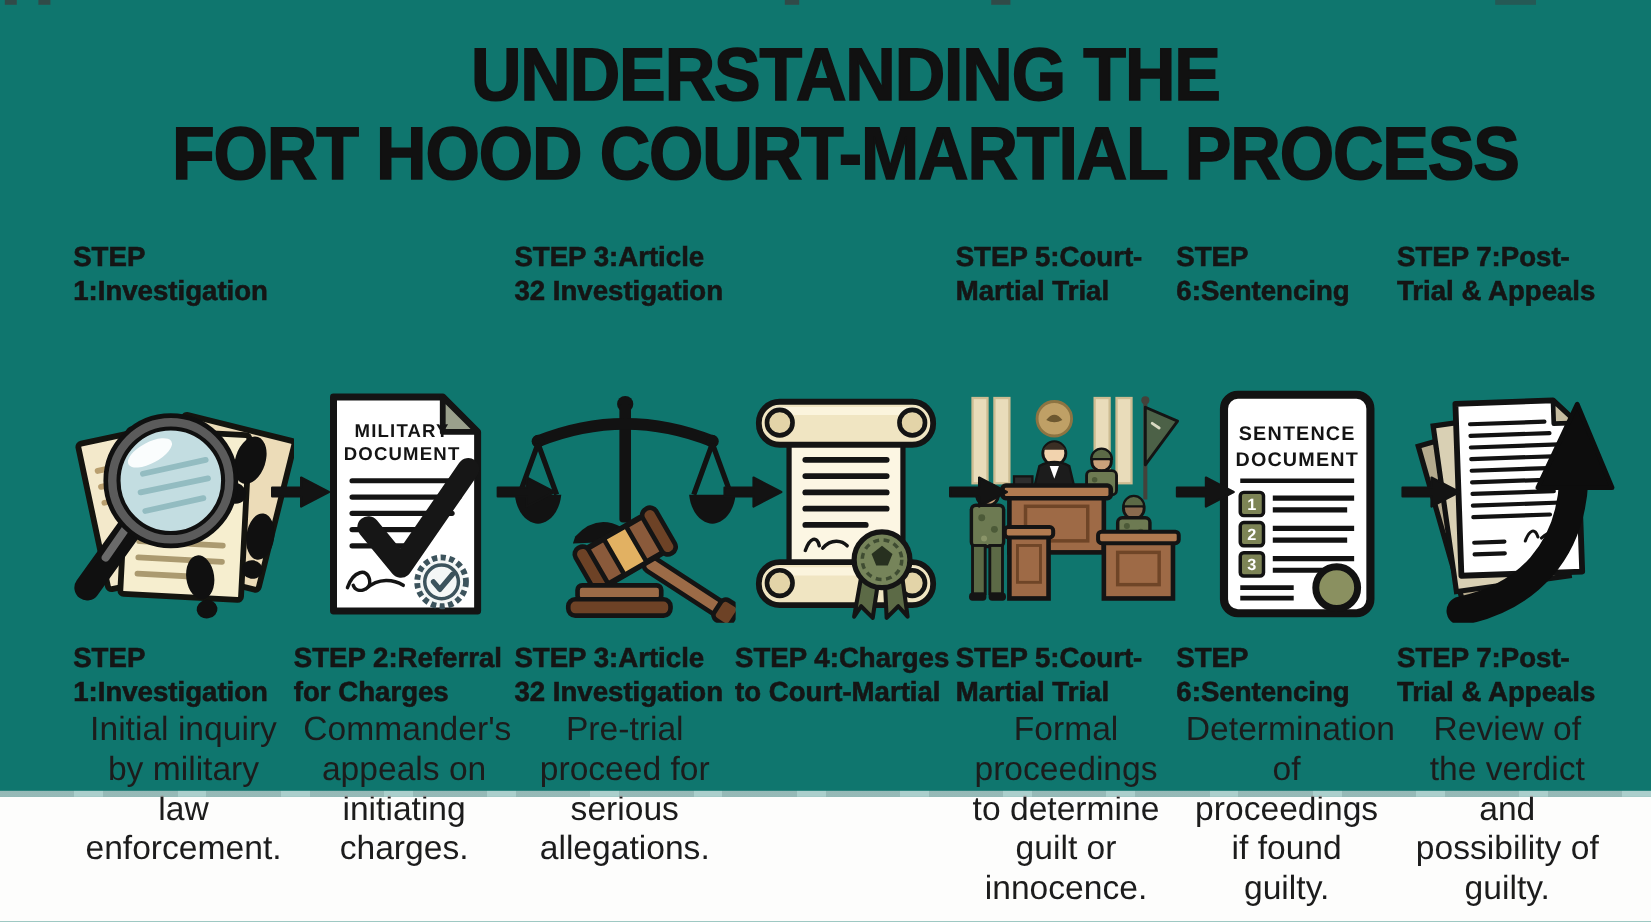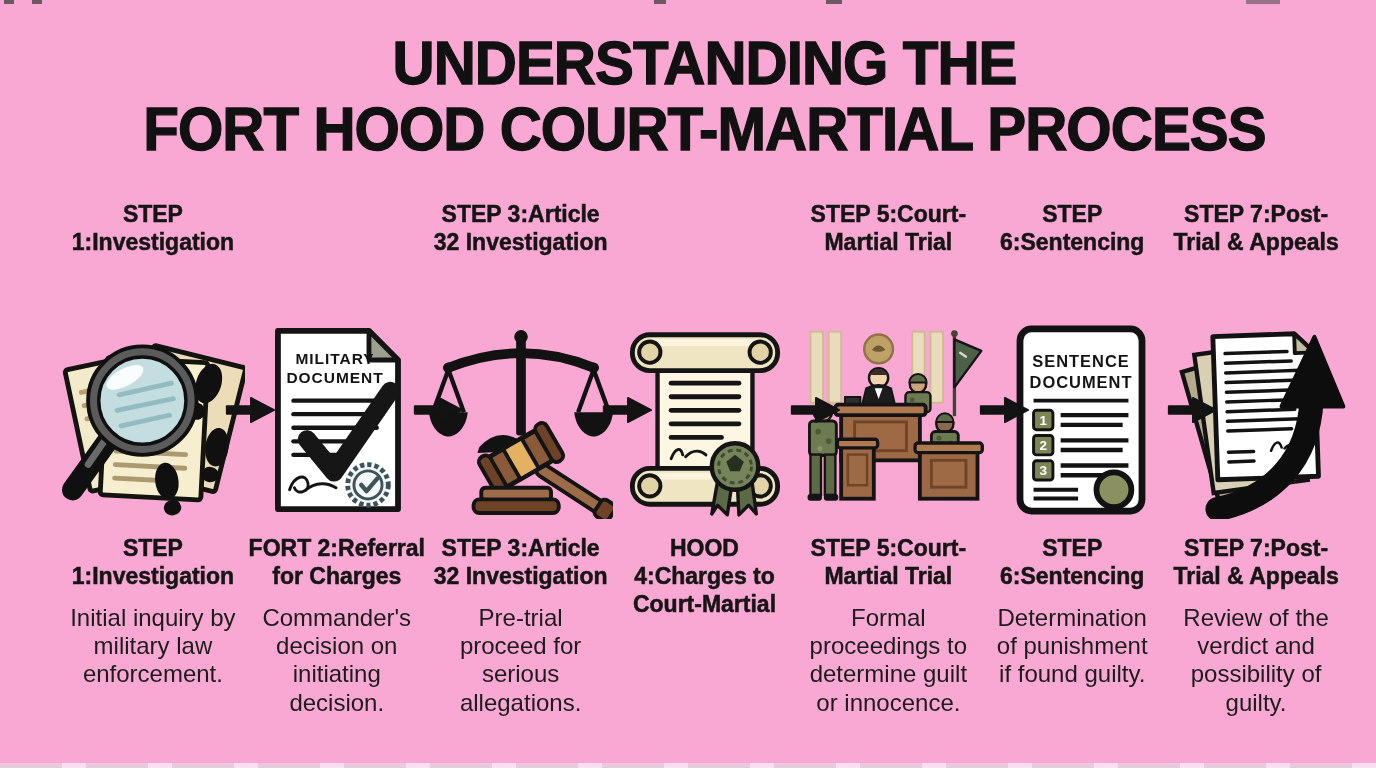--- a/index.html
+++ b/index.html
@@ -1,53 +1,53 @@
 <!DOCTYPE html>
 <html><head>
 <meta charset="utf-8">
 <style>
   * { margin:0; padding:0; box-sizing:border-box; }
   html,body { width:1376px; height:768px; overflow:hidden; }
   body { font-family:"Liberation Sans", sans-serif; background:#fdfdfc; color:#191919; position:relative; }
-  .canvas { position:relative; width:1376px; height:768px; background:#f9a8d4;padding-left:33px; }
+  .canvas { position:relative; width:1376px; height:664px; background:#0f766e;padding-left:33px; }
 
   
   .edge-dash { position:absolute; top:0; height:4px; background:#3c3c3c; opacity:.75; }
   .edge-bottom { position:absolute; bottom:0; left:0; width:1376px; height:5px;
     background:repeating-linear-gradient(90deg,#dedede 0 62px, #ffffff 62px 86px); opacity:.65; }
 
   
   .title-block { padding-top:30px; text-align:center; }
   .title-line { font-size:62px; font-weight:700; line-height:1.06; color:#111;
     letter-spacing:-1px; -webkit-text-stroke:1.3px #111;
     transform:scaleX(.94); transform-origin:50% 50%; white-space:nowrap; }
 
   
   .grid { display:grid; grid-template-columns:repeat(7,1fr); padding:0 28px; }
   .top-labels { margin-top:40px; height:118px; align-items:start; }
   .c1{grid-column:1} .c3{grid-column:3} .c5{grid-column:5} .c6{grid-column:6} .c7{grid-column:7}
 
-  .step-head { font-weight:700; font-size:23px; line-height:1.2; text-align:center;
+  .step-head { font-weight:700; font-size:23px; line-height:1.2; text-align:left;
     -webkit-text-stroke:.5px #151515; color:#151515; }
   .step-head span { display:inline; }
   .sh-step { display:block; }
 
   
   .icon-row { position:relative; height:202px; align-items:center; justify-items:center;text-align:center; }
   .icon { width:184px; height:198px; display:block; }
   .ic-wide { width:192px; }
   .flow-arrow { position:absolute; top:74px; width:52px; height:34px; }
   .fa1{left:calc(28px + 188.57px*1 - 26px)} .fa2{left:calc(28px + 188.57px*2 - 26px)}
   .fa3{left:calc(28px + 188.57px*3 - 26px)} .fa4{left:calc(28px + 188.57px*4 - 26px)}
   .fa5{left:calc(28px + 188.57px*5 - 26px)} .fa6{left:calc(28px + 188.57px*6 - 26px)}
 
   
   .bottom-labels { margin-top:14px; align-items:start; }
   .b-cell { text-align:center; }
-  .step-desc { font-size:24px; line-height:1.18; margin:13px auto 0; max-width:168px; color:#1c1c1c; }
+  .step-desc { font-size:28px; line-height:1.18; margin:0 auto 0; max-width:168px; color:#1c1c1c; }
 
   
   .ictxt { font-family:"Liberation Sans",sans-serif; font-weight:700; fill:#141414; }
   .icnum { font-family:"Liberation Sans",sans-serif; font-weight:700; fill:#ffffff; }
 </style>
 </head>
 <body>
 
 <div class="canvas">
 
@@ -372,46 +372,46 @@
 
   <div class="grid bottom-labels">
     <div class="b-cell">
       <div class="step-head">
         <span class="sh-step">STEP 1:</span><span>Investigation</span>
       </div>
       <div class="step-desc">Initial inquiry by military law enforcement.</div>
     </div>
     <div class="b-cell">
       <div class="step-head">
-        <span class="sh-step">FORT 2:</span><span>Referral for Charges</span>
-      </div>
-      <div class="step-desc">Commander's decision on initiating decision.</div>
+        <span class="sh-step">STEP 2:</span><span>Referral for Charges</span>
+      </div>
+      <div class="step-desc">Commander's appeals on initiating charges.</div>
     </div>
     <div class="b-cell">
       <div class="step-head">
         <span class="sh-step">STEP 3:</span><span>Article 32 Investigation</span>
       </div>
       <div class="step-desc">Pre-trial proceed for serious allegations.</div>
     </div>
     <div class="b-cell">
       <div class="step-head">
-        <span class="sh-step">HOOD 4:</span><span>Charges to Court-Martial</span>
+        <span class="sh-step">STEP 4:</span><span>Charges to Court-Martial</span>
       </div>
     </div>
     <div class="b-cell">
       <div class="step-head">
         <span class="sh-step">STEP 5:</span><span>Court-Martial Trial</span>
       </div>
       <div class="step-desc">Formal proceedings to determine guilt or innocence.</div>
     </div>
     <div class="b-cell">
       <div class="step-head">
         <span class="sh-step">STEP 6:</span><span>Sentencing</span>
       </div>
-      <div class="step-desc">Determination of punishment if found guilty.</div>
+      <div class="step-desc">Determination of proceedings if found guilty.</div>
     </div>
     <div class="b-cell">
       <div class="step-head">
         <span class="sh-step">STEP 7:</span><span>Post-Trial &amp; Appeals</span>
       </div>
       <div class="step-desc">Review of the verdict and possibility of guilty.</div>
     </div>
   </div>
 
 </div>

